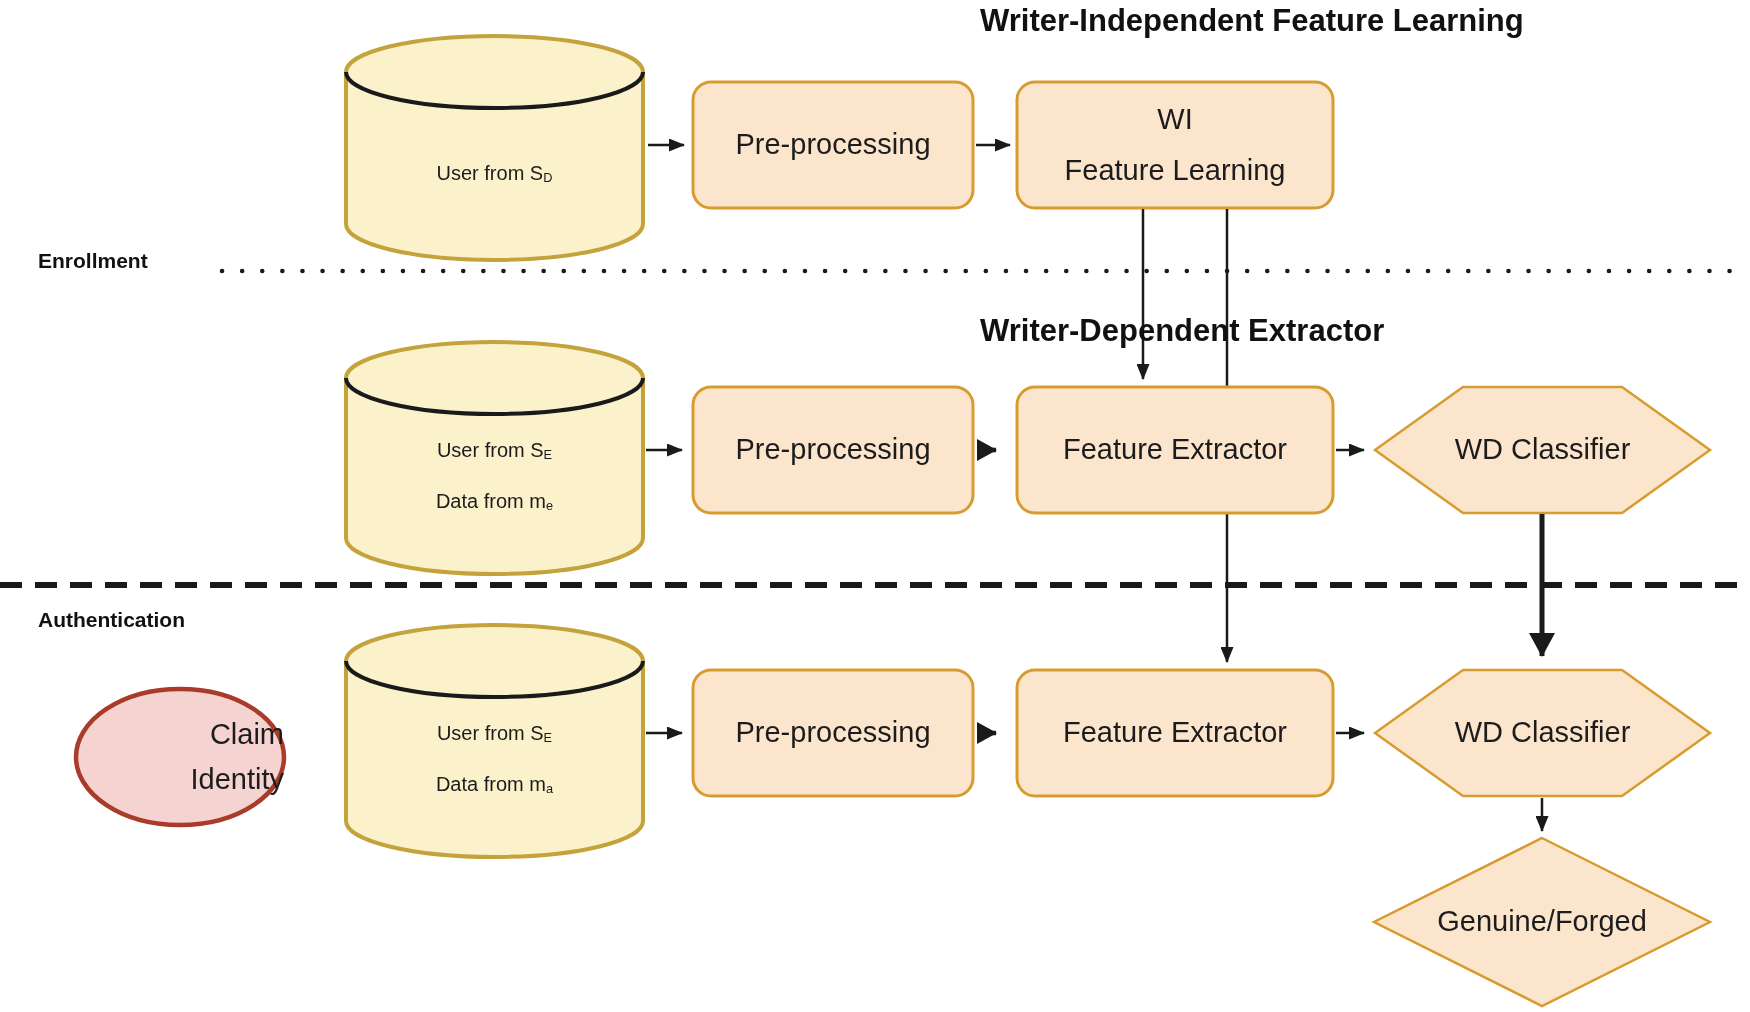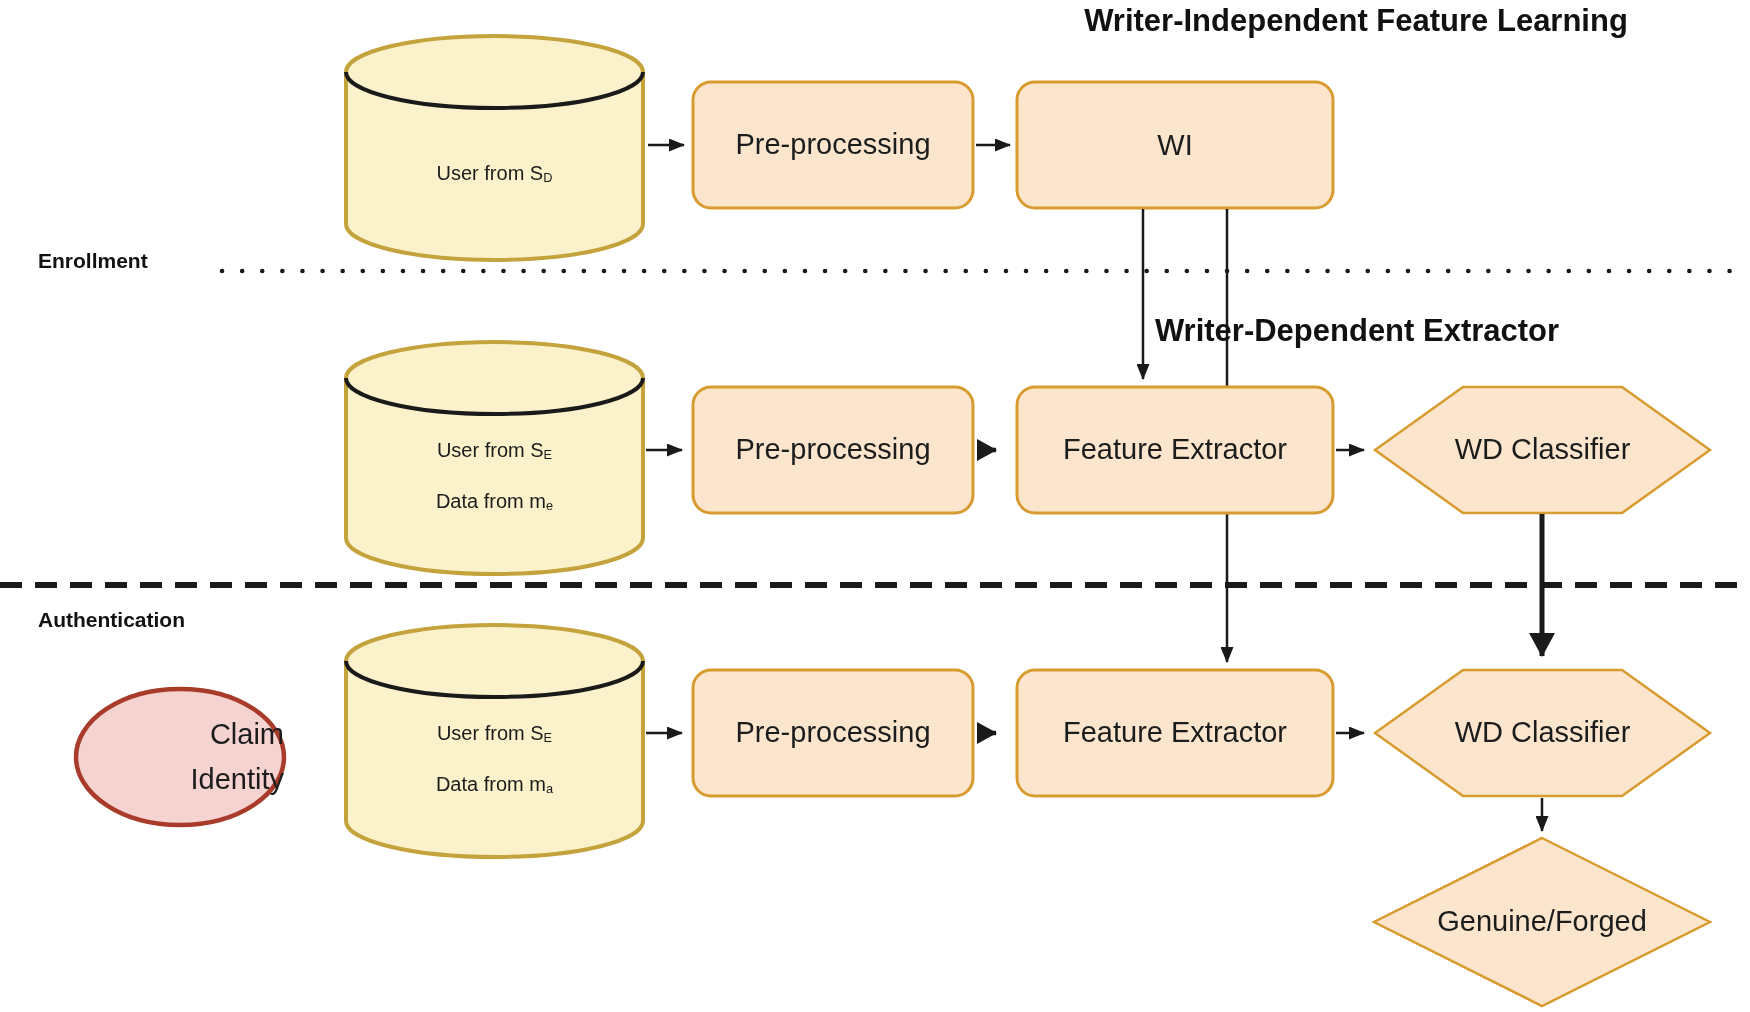--- a/index.html
+++ b/index.html
@@ -19,21 +19,21 @@
   .shape-red{fill:var(--red-fill);stroke:var(--red-stroke);}
   .edge{stroke:var(--line-color);fill:none;}
 
   .lbl{position:absolute;display:flex;flex-direction:column;align-items:center;justify-content:center;
        text-align:center;font-size:29px;color:var(--text-color);line-height:1.35;}
   .lbl-cyl{font-size:20px;line-height:46px;justify-content:center;}
   .lbl-wifl{line-height:51px;}
   .lbl-claim{line-height:45px;align-items:flex-end;}
   .sub{font-size:0.64em;vertical-align:-0.15em;}
 
-  .title{position:absolute;font-weight:bold;font-size:31px;color:#111;text-align:center;}
+  .title{position:absolute;font-weight:bold;font-size:31px;color:#111;text-align:left;}
   .section-label{position:absolute;font-weight:bold;font-size:21px;color:#111;}
 </style>
 </head>
 <body>
 
 <div id="canvas">
 
   <svg id="shapes" width="1750" height="1012" viewBox="0 0 1750 1012">
     <defs>
       <marker id="mThin" markerUnits="userSpaceOnUse" markerWidth="16" markerHeight="13" refX="15" refY="6.5" orient="auto">
@@ -100,20 +100,21 @@
   <div class="section-label" style="left:38px;top:608px;">Authentication</div>
 
   <div class="lbl lbl-cyl" style="left:346px;top:158px;width:297px;height:34px;">
     <div><span>User from S</span><span class="sub">D</span></div>
   </div>
 
   <div class="lbl" style="left:693px;top:82px;width:280px;height:126px;">Pre-processing</div>
 
   <div class="lbl lbl-wifl" style="left:1017px;top:82px;width:316px;height:126px;border-radius:18px;">
     <div>WI</div>
+    <div>Feature Learning</div>
   </div>
 
   <div class="lbl lbl-cyl" style="left:346px;top:432px;width:297px;height:92px;">
     <div><span>User from S</span><span class="sub">E</span></div>
     <div><span>Data from m</span><span class="sub">e</span></div>
   </div>
 
   <div class="lbl" style="left:693px;top:387px;width:280px;height:126px;">Pre-processing</div>
   <div class="lbl" style="left:1017px;top:387px;width:316px;height:126px;">Feature Extractor</div>
   <div class="lbl" style="left:1375px;top:387px;width:335px;height:126px;">WD Classifier</div>

